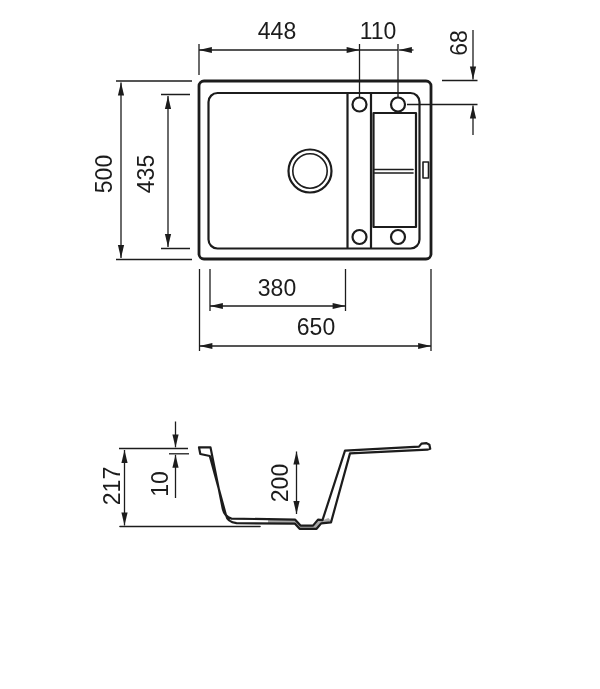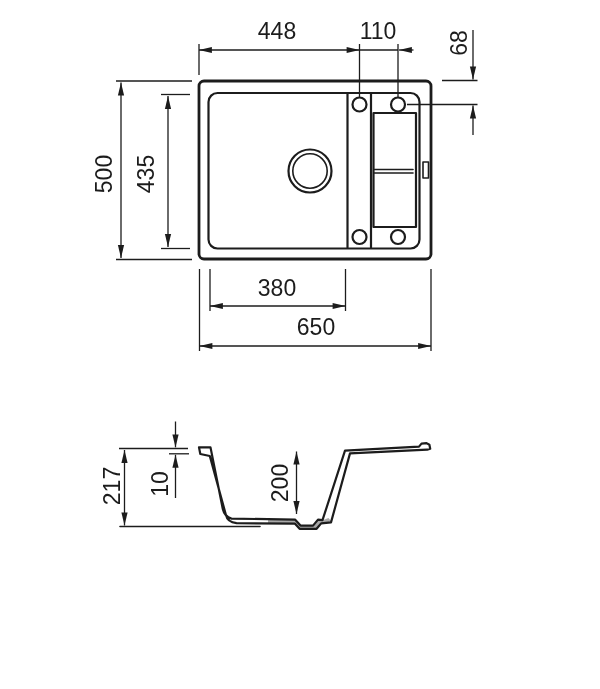--- a/index.html
+++ b/index.html
@@ -7,20 +7,21 @@
     padding: 0;
     background: #ffffff;
     font-family: "Liberation Sans", sans-serif;
   }
   .sheet {
     position: relative;
     width: 600px;
     height: 689px;
     background: #ffffff;
     overflow: hidden;
+    border-radius: 21px;
   }
   svg.drawing {
     display: block;
     width: 600px;
     height: 689px;
   }
   .obj {
     fill: none;
     stroke: currentColor;
     stroke-width: 2.2;

